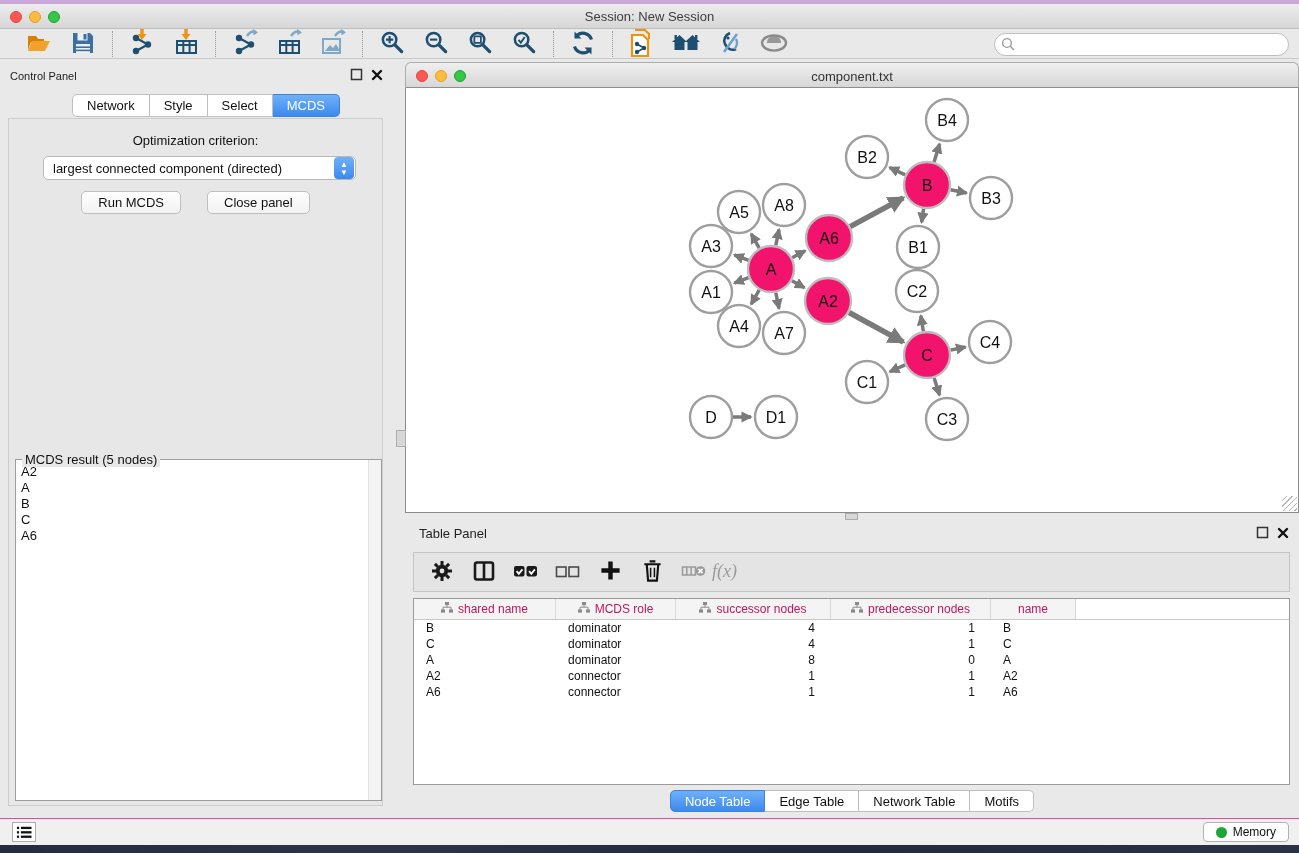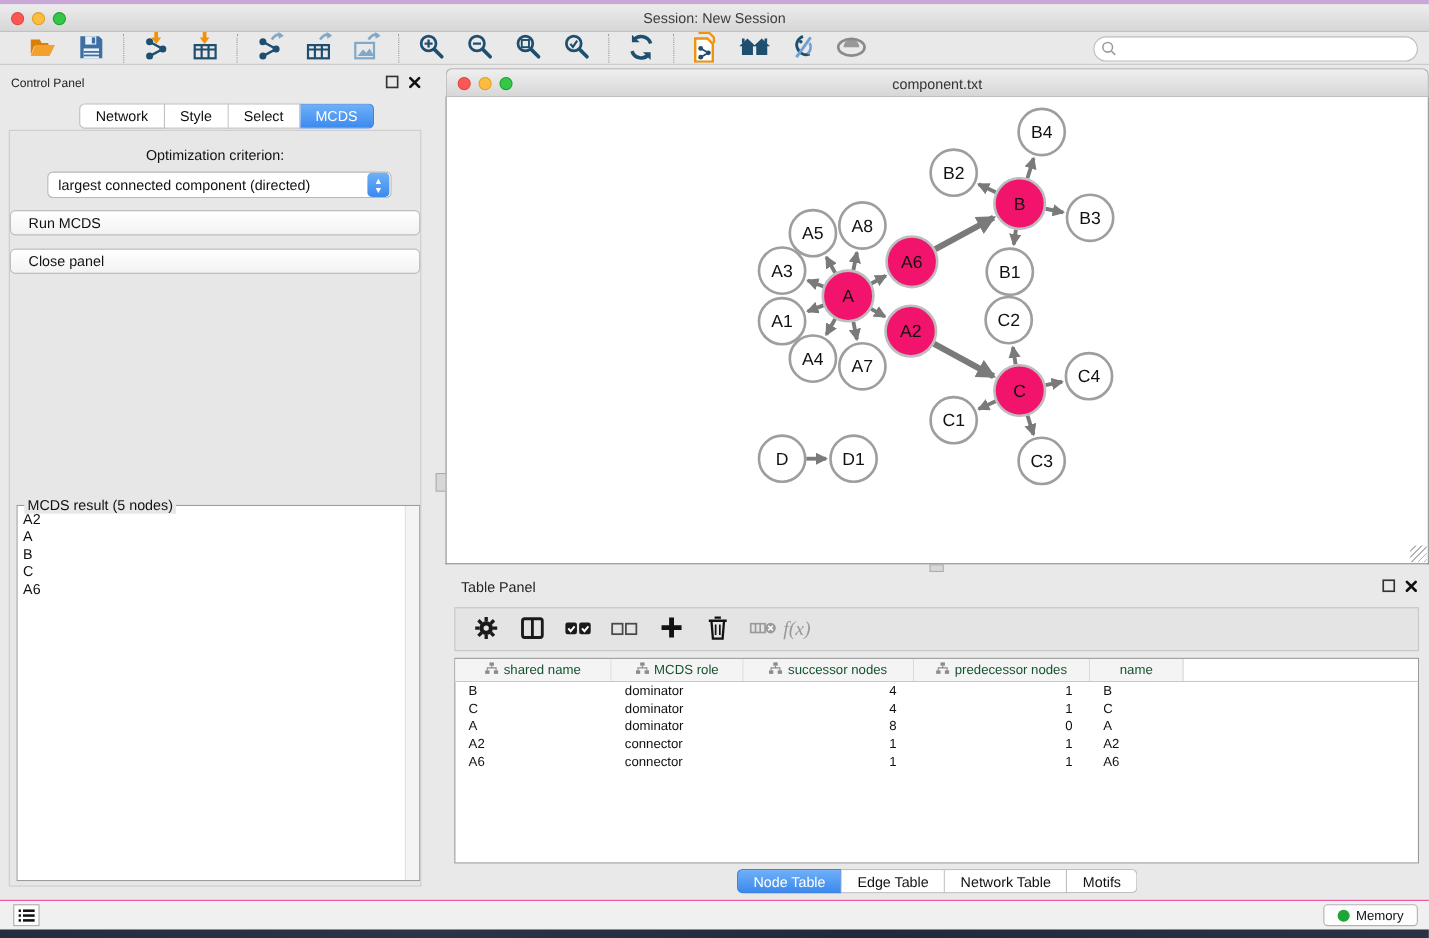--- a/index.html
+++ b/index.html
@@ -41,21 +41,21 @@
   .cp-inner { position:absolute; left:8px; top:58px; width:375px; height:688px;
     background:#E7E7E7; border:1px solid #CDCDCD; }
   .opt-label { position:absolute; left:0; right:0; top:14px; text-align:center; font-size:13px; color:#111; }
   .criterion { position:absolute; left:34px; top:37px; width:313px; height:24px; background:#fff;
     border:1px solid #B9B9B9; border-radius:5px; display:flex; align-items:center; }
   .criterion .val { flex:1; padding-left:9px; font-size:13px; color:#111; white-space:nowrap; }
   .spinner { width:20px; height:22px; margin-right:1px; border-radius:4px;
     background:linear-gradient(#6FB0F8,#3C8AEE); display:flex; flex-direction:column;
     align-items:center; justify-content:center; gap:1px; }
   .spinner span { color:#fff; font-size:8px; line-height:7px; }
-  .cp-buttons { position:absolute; left:0; right:0; top:72px; display:flex; justify-content:center; gap:12px;flex-direction:column; }
+  .cp-buttons { position:absolute; left:0; right:0; top:72px; display:flex; justify-content:center; gap:26px; }
   .btn { height:23px; background:linear-gradient(#FFFFFF,#F2F2F2); border:1px solid #BFBFBF; border-radius:5px;
     padding:0 16px; font-size:13px; color:#111; display:flex; align-items:center; }
   .result-box { position:absolute; left:6px; top:340px; width:367px; height:342px;
     border:1px solid #9d9d9d; background:#fff; }
   .result-legend { position:absolute; left:6px; top:-8px; background:#E7E7E7; padding:0 3px; font-size:13px; color:#111; }
   .result-list { position:absolute; left:1px; top:4px; right:14px; bottom:2px; overflow:hidden; }
   .result-item { font-size:13px; line-height:16px; padding-left:4px; color:#111; }
   .result-scroll { position:absolute; right:0; top:0; width:13px; bottom:0; background:#F4F4F4; border-left:1px solid #E2E2E2; }
 
   
@@ -76,21 +76,21 @@
   .table-panel { position:absolute; left:405px; top:520px; width:894px; height:298px; background:#E9E9E9; }
   .tp-head { position:absolute; left:14px; top:6px; font-size:13px; color:#222; }
   .tp-ctrls { position:absolute; right:10px; top:6px; display:flex; gap:8px; align-items:center; }
   .tp-toolbar { position:absolute; left:8px; top:32px; width:877px; height:40px; background:#E4E4E4;
     border:1px solid #C6C6C6; display:flex; align-items:center; gap:16px; padding-left:14px; }
   .tp-icon { width:26px; height:26px; display:flex; align-items:center; justify-content:flex-end; }
   .tp-table { position:absolute; left:8px; top:78px; width:877px; height:187px; background:#fff;
     border:1px solid #9A9A9A; overflow:hidden; }
   .thead { display:flex; height:21px; border-bottom:1px solid #C8C8C8; background:#fff; }
   .th { background:#F4F4F4; border-right:1px solid #D8D8D8; display:flex; align-items:center;
-    justify-content:center; gap:5px; font-size:12px; color:#14532d; }
+    justify-content:center; gap:5px; font-size:12px; color:#be185d; }
   .trow { display:flex; height:16px; align-items:center; }
   .td { font-size:12px; color:#111; white-space:nowrap; }
   .td.l { text-align:left; padding-left:12px; }
   .td.r { text-align:right; padding-right:16px; }
   .tp-tabs { position:absolute; left:0; right:0; top:270px; display:flex; justify-content:center; }
   .tp-tabs .seg { height:22px; }
 
   
   .statusbar { position:absolute; left:0; top:818px; width:1299px; height:27px; background:#F0F0F0;
     border-top:1px solid #ec4899; }

